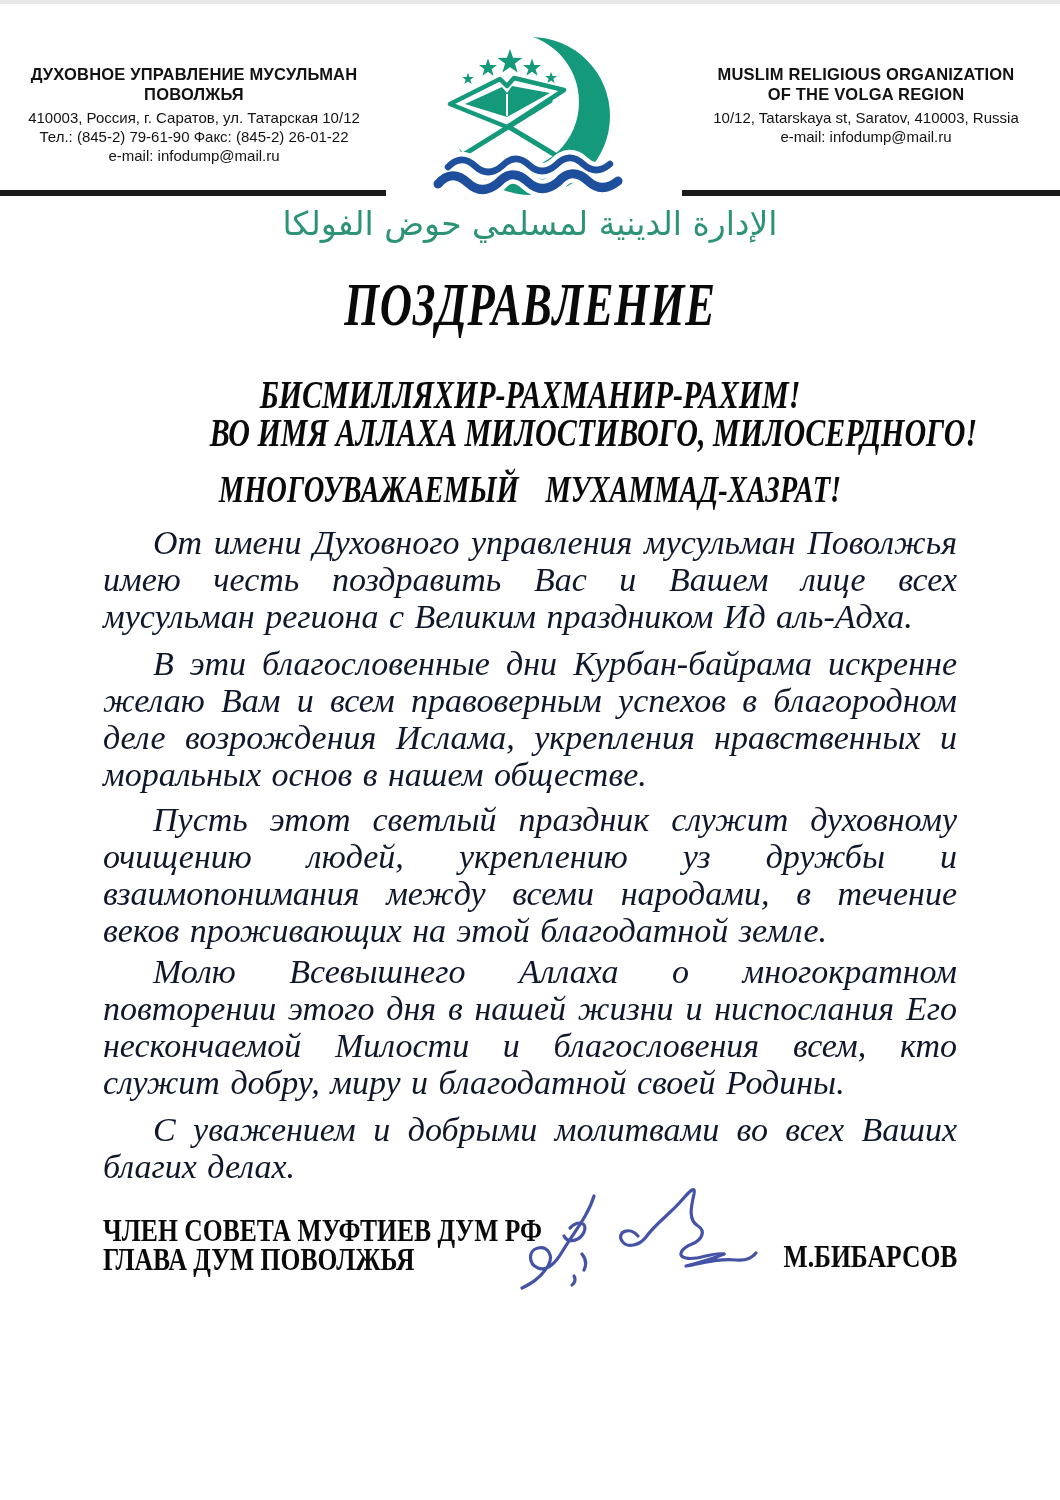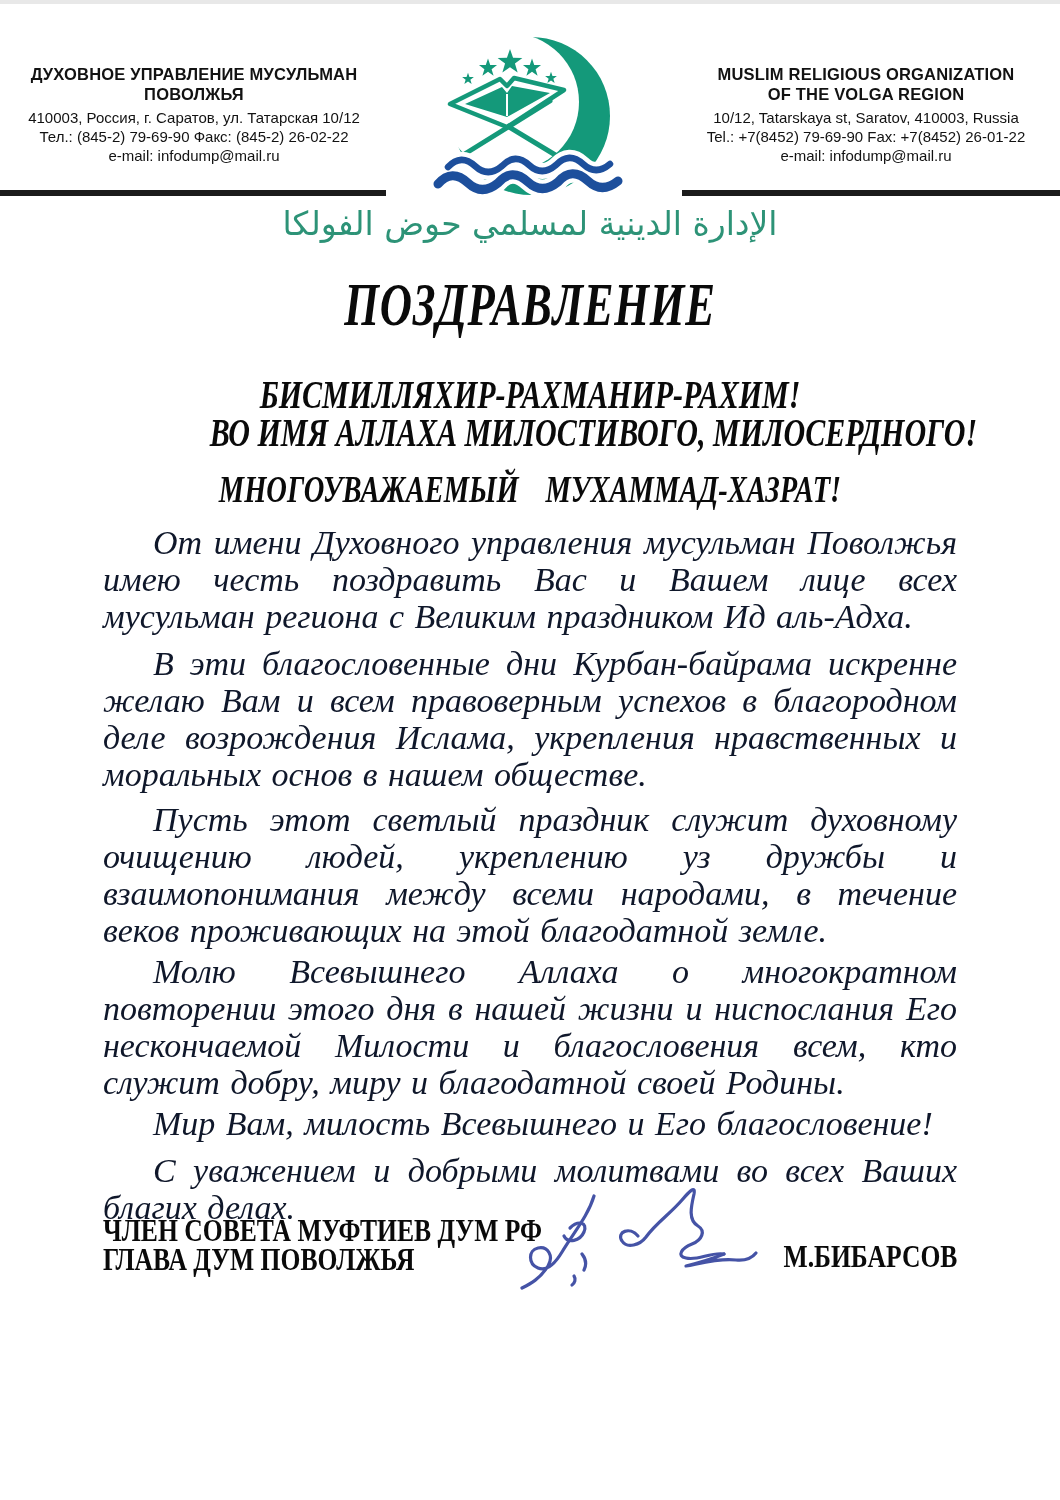--- a/index.html
+++ b/index.html
@@ -58,33 +58,32 @@
 
 <div class="page">
 
   <div class="org-block org-left">
     <div class="org-name">
       <div>ДУХОВНОЕ УПРАВЛЕНИЕ МУСУЛЬМАН</div>
       <div>ПОВОЛЖЬЯ</div>
     </div>
     <div class="org-contact">
       <div>410003, Россия, г. Саратов, ул. Татарская 10/12</div>
-      <div>Тел.: (845-2) 79-69-90 Факс: (845-2) 26-02-22</div>
+      <div>Тел.: (845-2) 79-61-90 Факс: (845-2) 26-01-22</div>
       <div>e-mail: infodump@mail.ru</div>
     </div>
   </div>
 
   <div class="org-block org-right">
     <div class="org-name">
       <div>MUSLIM RELIGIOUS ORGANIZATION</div>
       <div>OF THE VOLGA REGION</div>
     </div>
     <div class="org-contact">
       <div>10/12, Tatarskaya st, Saratov, 410003, Russia</div>
-      <div>Tel.: +7(8452) 79-69-90 Fax: +7(8452) 26-01-22</div>
       <div>e-mail: infodump@mail.ru</div>
     </div>
   </div>
 
   <div class="rule rule-left"></div>
   <div class="rule rule-right"></div>
 
   <svg class="logo" viewBox="0 0 240 200" aria-hidden="true">
     <defs>
       <path id="star" d="M0,-10 L2.35,-3.24 L9.51,-3.09 L3.8,1.24 L5.88,8.09 L0,4 L-5.88,8.09 L-3.8,1.24 L-9.51,-3.09 L-2.35,-3.24 Z"></path>
@@ -126,21 +125,20 @@
 
   <div class="content">
     <h1 class="doc-title">ПОЗДРАВЛЕНИЕ</h1>
     <div class="center-line basmala1">БИСМИЛЛЯХИР-РАХМАНИР-РАХИМ!</div>
     <div class="center-line basmala2">ВО ИМЯ АЛЛАХА МИЛОСТИВОГО, МИЛОСЕРДНОГО!</div>
     <div class="center-line salutation">МНОГОУВАЖАЕМЫЙ МУХАММАД-ХАЗРАТ!</div>
     <p class="p1">От имени Духовного управления мусульман Поволжья имею честь поздравить Вас и Вашем лице всех мусульман региона с Великим праздником Ид аль-Адха.</p>
     <p class="p2">В эти благословенные дни Курбан-байрама искренне желаю Вам и всем правоверным успехов в благородном деле возрождения Ислама, укрепления нравственных и моральных основ в нашем обществе.</p>
     <p class="p3">Пусть этот светлый праздник служит духовному очищению людей, укреплению уз дружбы и взаимопонимания между всеми народами, в течение веков проживающих на этой благодатной земле.</p>
     <p class="p4">Молю Всевышнего Аллаха о многократном повторении этого дня в нашей жизни и ниспослания Его нескончаемой Милости и благословения всем, кто служит добру, миру и благодатной своей Родины.</p>
-    <p class="p5">Мир Вам, милость Всевышнего и Его благословение!</p>
     <p class="p6">С уважением и добрыми молитвами во всех Ваших благих делах.</p>
   </div>
 
   <div class="sig-titles">
     <div>ЧЛЕН СОВЕТА МУФТИЕВ ДУМ РФ</div>
     <div>ГЛАВА ДУМ ПОВОЛЖЬЯ</div>
   </div>
 
   <svg class="sig-scrawl" viewBox="0 0 290 140" aria-hidden="true">
     <g fill="none" stroke="#4553A6" stroke-width="3.2" stroke-linecap="round" stroke-linejoin="round">

